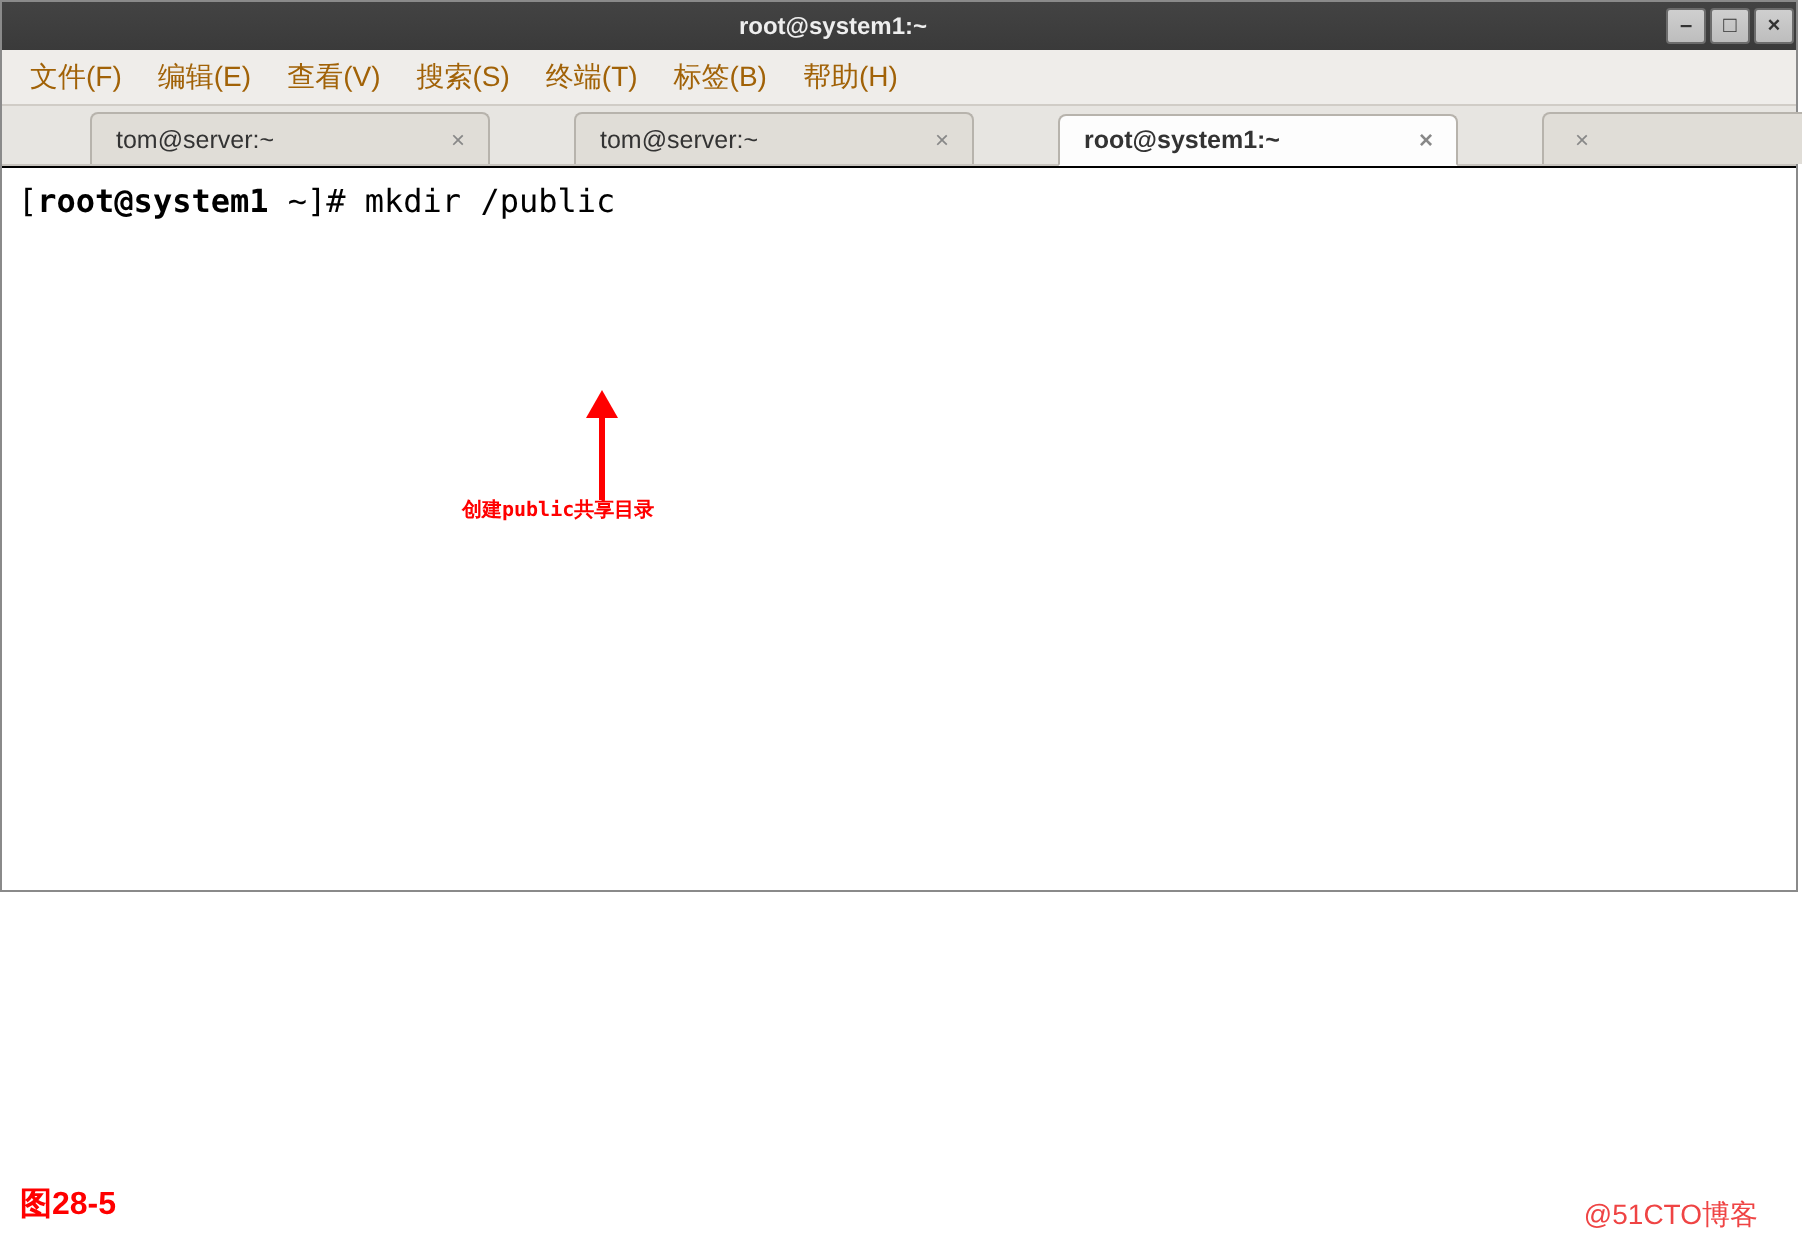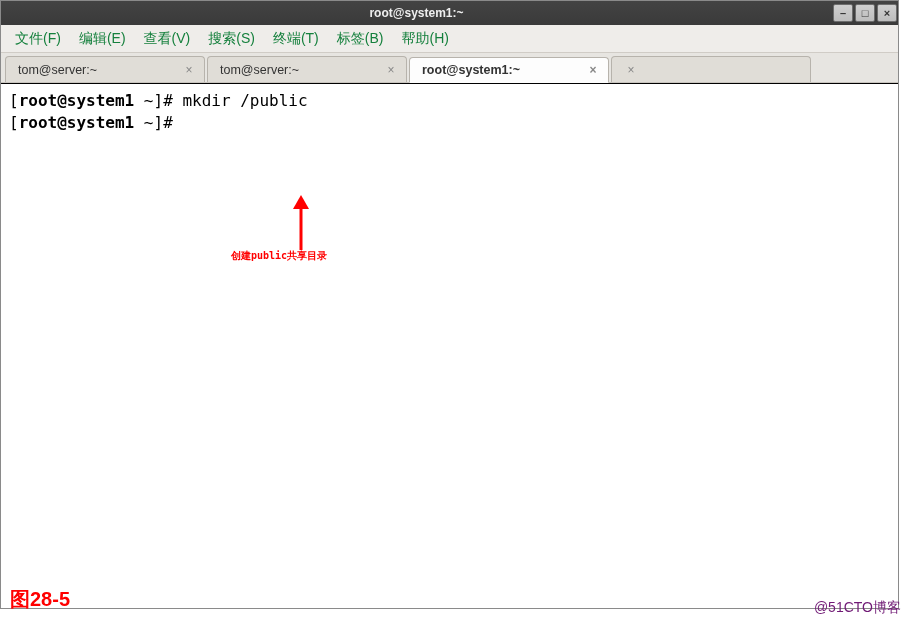--- a/index.html
+++ b/index.html
@@ -4,21 +4,21 @@
   <style>
     * { margin: 0; padding: 0; box-sizing: border-box; }
     body {
       width: 901px; height: 623px;
       font-family: sans-serif; font-size: 13px;
       background: #fff; overflow: hidden;
       position: relative;
     }
     .window {
       border: 1px solid #8a8a8a;
-      width: 899px; height: 609px;
+      width: 899px; height: 446px;
       position: absolute; left: 0; top: 0;
       display: flex; flex-direction: column;
       background: #fff;
     }
     .titlebar {
       height: 24px;
       background: linear-gradient(#434343,#3a3a3a);
       display: flex; align-items: center;
       color: #eee; font-weight: bold;
       position: relative;
@@ -32,39 +32,39 @@
       background: linear-gradient(#cfcfcf,#bdbdbd);
       border: 1px solid #6c6c6c; border-radius: 2px;
       display: flex; align-items: center; justify-content: center;
       color: #333; font-size: 11px; cursor: pointer;
     }
     .menubar {
       height: 28px; background: #efedea;
       border-bottom: 1px solid #d0ccc6;
       display: flex; align-items: center;
       padding: 0 8px; gap: 6px;
-      font-size: 14px; color: #15803d;
+      font-size: 14px; color: #a16207;
     }
     .menu-item { padding: 3px 6px; cursor: pointer; }
     .tabbar {
       height: 30px; background: #e7e5e1;
       border-bottom: 1px solid #c8c4be;
       display: flex; align-items: flex-end;
       padding: 0 4px;
     }
     .tab {
       height: 26px; min-width: 200px; max-width: 220px;
       background: #e0ddd7;
       border: 1px solid #b7b3ac; border-bottom: none;
       border-radius: 4px 4px 0 0;
       margin-right: 2px;
       display: flex; align-items: center;
       padding: 0 8px 0 12px;
       font-size: 12.5px; color: #333;
-      cursor: pointer; position: relative;
+      cursor: pointer; position: relative; margin-left: 40px;
     }
     .tab.active {
       background: #fdfdfd;
       border-bottom: 1px solid #fdfdfd;
       margin-bottom: -1px;
       font-weight: bold;
     }
     .tab .label { flex: 1; white-space: nowrap; overflow: hidden; text-overflow: ellipsis; }
     .tab .close {
       width: 14px; height: 14px; font-size: 12px;
@@ -81,25 +81,25 @@
     .term-line { white-space: pre; }
     .annotation {
       position: absolute; color: #ff0000;
       font-weight: bold; font-size: 10px;
       pointer-events: none;
     }
     #arrow { position:absolute; left:286px; top:111px; pointer-events:none;}
     #anno-text { left: 230px; top: 165px; }
     #fig-caption {
       position: absolute; left: 10px; bottom: 10px;
-      color: #ff0000; font-weight: bold; font-size: 20px;
+      color: #ff0000; font-weight: bold; font-size: 16px;
     }
     #watermark {
-      position: absolute; right: 0; bottom: 6px;
-      color: #701a75; font-size: 14px; pointer-events: none;
+      position: absolute; right: 22px; bottom: 6px;
+      color: #ef4444; font-size: 14px; pointer-events: none;
     }
   </style>
 </head>
 <body>
 
 <div class="window">
   <div class="titlebar">
     <div class="title">root@system1:~</div>
     <div class="win-btns">
       <div class="win-btn">–</div>
@@ -131,21 +131,20 @@
       <span class="label">root@system1:~</span>
       <span class="close">×</span>
     </div>
     <div class="tab">
       <span class="close">×</span>
     </div>
   </div>
 
   <div class="terminal">
     <div class="term-line"><span>[</span><span style="font-weight:bold">root@system1</span><span> ~]#</span><span> mkdir /public</span></div>
-    <div class="term-line"><span>[</span><span style="font-weight:bold">root@system1</span><span> ~]#</span><span> </span></div>
 
     <svg id="arrow" width="40" height="60">
       <line x1="14" y1="55" x2="14" y2="8" stroke="#ff0000" stroke-width="3"></line>
       <polygon points="14,0 6,14 22,14" fill="#ff0000"></polygon>
     </svg>
     <div class="annotation" id="anno-text">创建public共享目录</div>
   </div>
 </div>
 
 <div id="fig-caption">图28-5</div>

